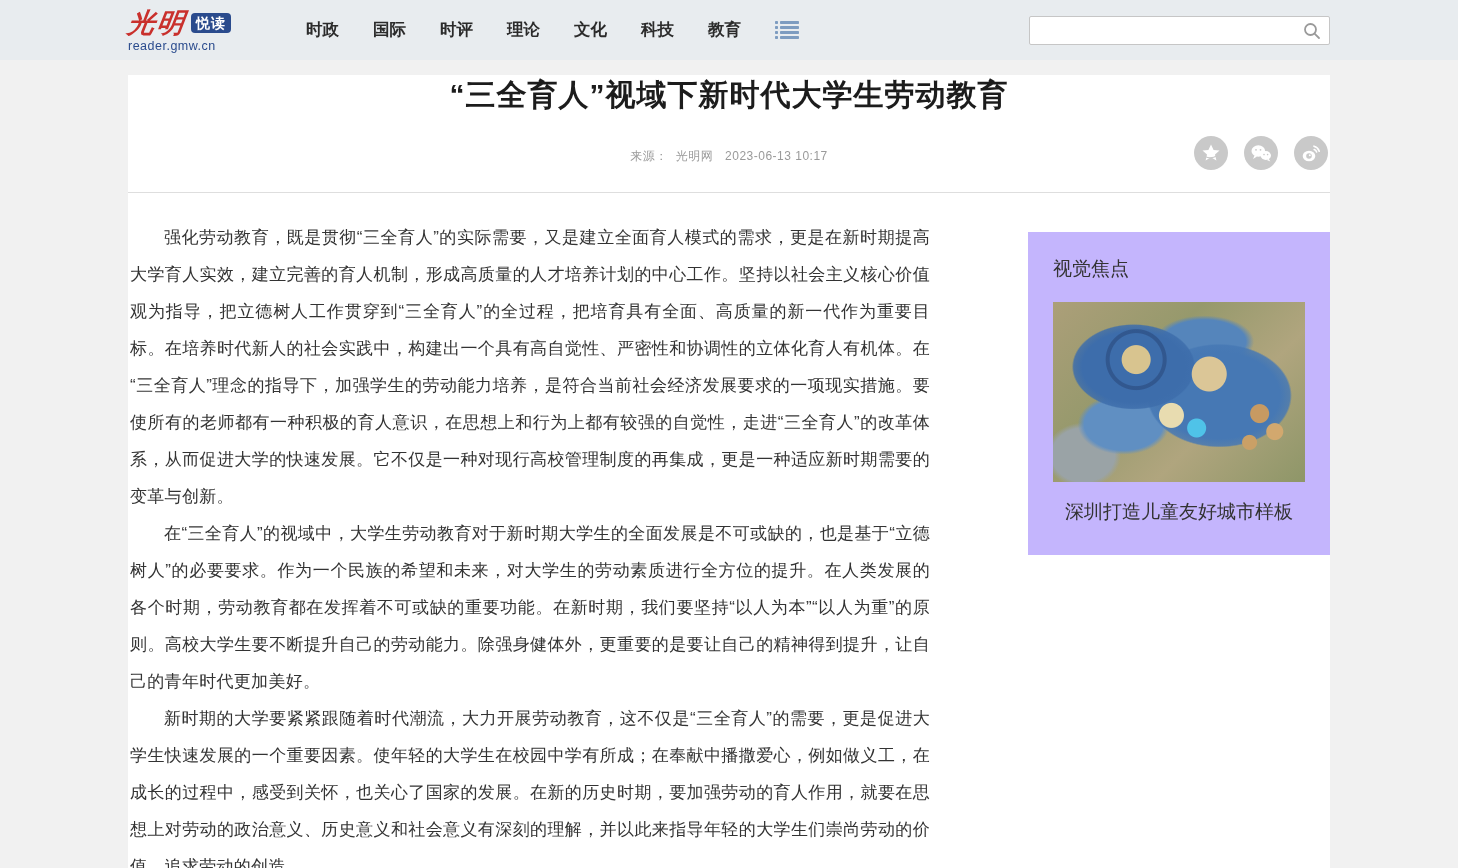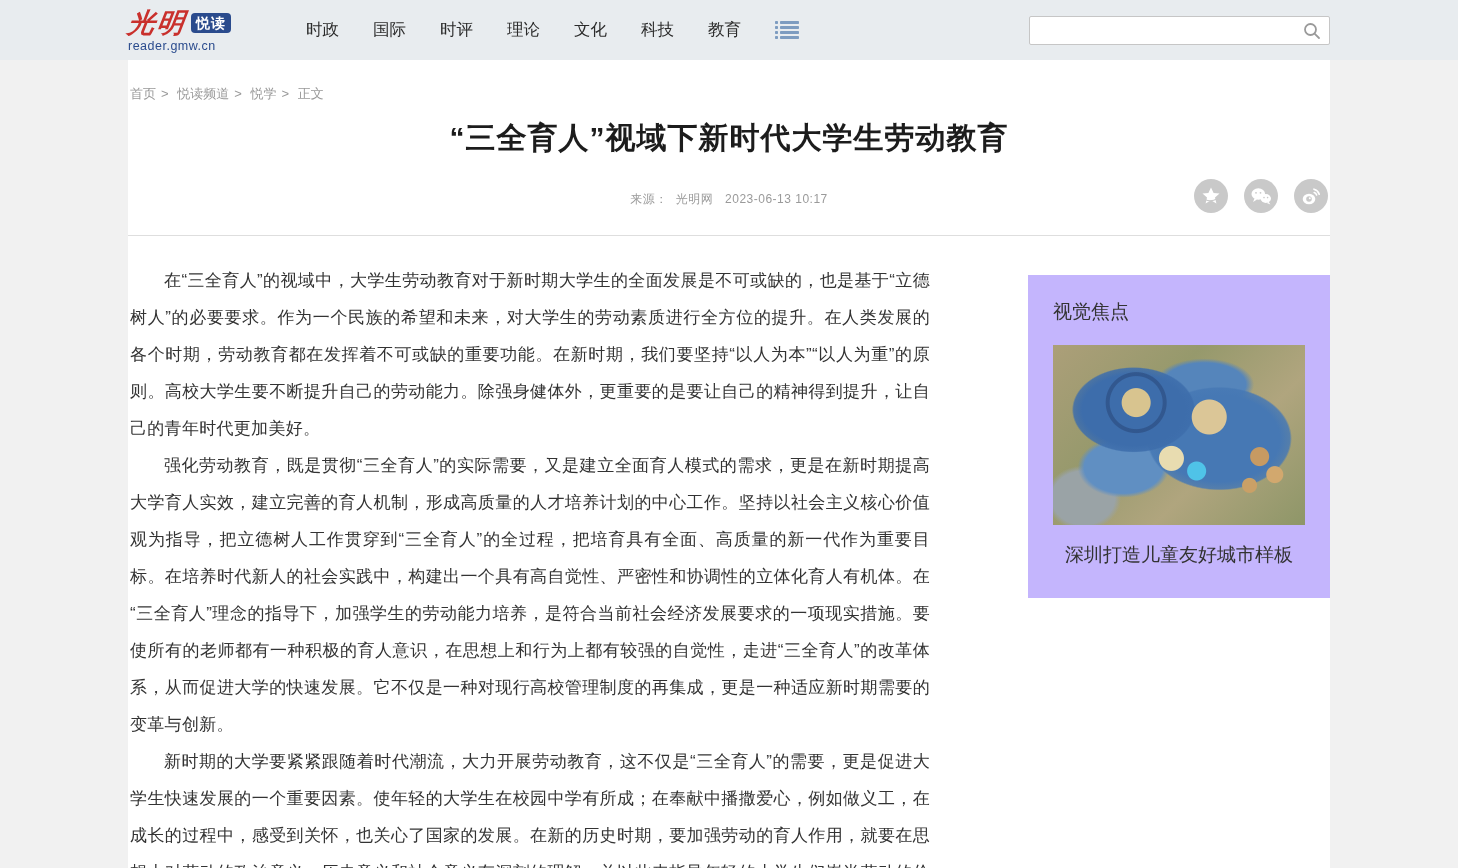--- a/index.html
+++ b/index.html
@@ -38,21 +38,21 @@
     background: #2a4b8d;
     color: #fff;
     font-size: 14px;
     font-weight: bold;
     padding: 3px 5px;
     border-radius: 4px;
     letter-spacing: 1px;
   }
   .logo-domain { color: #2a4b8d; font-size: 12.5px; margin-top: 4px; letter-spacing: 0.5px; }
 
-  .mainnav { display: flex; align-items: center; margin-left: 58px; }
+  .mainnav { display: flex; align-items: center; margin-left: 58px; font-weight: bold; }
   .nav-item {
     font-size: 16.5px;
     color: #2b2b2b;
     margin: 0 17px;
     cursor: pointer;
     text-decoration: none;
     white-space: nowrap;
   }
   .menu-btn { margin-left: 16px; cursor: pointer; display: inline-flex; }
 
@@ -252,26 +252,20 @@
           <circle cx="8.5" cy="8.5" r="5.5" fill="none" stroke="#9a9a9a" stroke-width="1.8"></circle>
           <line x1="12.8" y1="12.8" x2="17" y2="17" stroke="#9a9a9a" stroke-width="1.8" stroke-linecap="round"></line>
         </svg>
       </button>
     </div>
   </div>
 </div>
 
 <div class="page">
 
-  <div class="breadcrumb">
-    <a>首页</a><span class="crumb-sep">&gt;</span>
-    <a>悦读频道</a><span class="crumb-sep">&gt;</span>
-    <a>悦学</a><span class="crumb-sep">&gt;</span>
-    <span>正文</span>
-  </div>
 
   <h1 class="article-title">“三全育人”视域下新时代大学生劳动教育</h1>
 
   <div class="meta-row">
     <div class="meta-center">
       <span>来源：</span><span>光明网</span>
       <span>2023-06-13 10:17</span>
     </div>
     <div class="share-group">
       <span class="share-circle">
@@ -302,22 +296,22 @@
         </svg>
       </span>
     </div>
   </div>
 
   <div class="divider"></div>
 
   <div class="columns">
 
     <div class="article-body">
+      <p>强化劳动教育，既是贯彻“三全育人”的实际需要，又是建立全面育人模式的需求，更是在新时期提高大学育人实效，建立完善的育人机制，形成高质量的人才培养计划的中心工作。坚持以社会主义核心价值观为指导，把立德树人工作贯穿到“三全育人”的全过程，把培育具有全面、高质量的新一代作为重要目标。在培养时代新人的社会实践中，构建出一个具有高自觉性、严密性和协调性的立体化育人有机体。在“三全育人”理念的指导下，加强学生的劳动能力培养，是符合当前社会经济发展要求的一项现实措施。要使所有的老师都有一种积极的育人意识，在思想上和行为上都有较强的自觉性，走进“三全育人”的改革体系，从而促进大学的快速发展。它不仅是一种对现行高校管理制度的再集成，更是一种适应新时期需要的变革与创新。</p>
       <p>在“三全育人”的视域中，大学生劳动教育对于新时期大学生的全面发展是不可或缺的，也是基于“立德树人”的必要要求。作为一个民族的希望和未来，对大学生的劳动素质进行全方位的提升。在人类发展的各个时期，劳动教育都在发挥着不可或缺的重要功能。在新时期，我们要坚持“以人为本”“以人为重”的原则。高校大学生要不断提升自己的劳动能力。除强身健体外，更重要的是要让自己的精神得到提升，让自己的青年时代更加美好。</p>
-      <p>强化劳动教育，既是贯彻“三全育人”的实际需要，又是建立全面育人模式的需求，更是在新时期提高大学育人实效，建立完善的育人机制，形成高质量的人才培养计划的中心工作。坚持以社会主义核心价值观为指导，把立德树人工作贯穿到“三全育人”的全过程，把培育具有全面、高质量的新一代作为重要目标。在培养时代新人的社会实践中，构建出一个具有高自觉性、严密性和协调性的立体化育人有机体。在“三全育人”理念的指导下，加强学生的劳动能力培养，是符合当前社会经济发展要求的一项现实措施。要使所有的老师都有一种积极的育人意识，在思想上和行为上都有较强的自觉性，走进“三全育人”的改革体系，从而促进大学的快速发展。它不仅是一种对现行高校管理制度的再集成，更是一种适应新时期需要的变革与创新。</p>
       <p>新时期的大学要紧紧跟随着时代潮流，大力开展劳动教育，这不仅是“三全育人”的需要，更是促进大学生快速发展的一个重要因素。使年轻的大学生在校园中学有所成；在奉献中播撒爱心，例如做义工，在成长的过程中，感受到关怀，也关心了国家的发展。在新的历史时期，要加强劳动的育人作用，就要在思想上对劳动的政治意义、历史意义和社会意义有深刻的理解，并以此来指导年轻的大学生们崇尚劳动的价值，追求劳动的创造。</p>
     </div>
 
     <aside class="sidebar">
       <h2 class="sidebar-title">视觉焦点</h2>
 
       <a class="focus-item">
         <span class="focus-img img-playground"></span>
         <div class="focus-caption">深圳打造儿童友好城市样板</div>
       </a>

